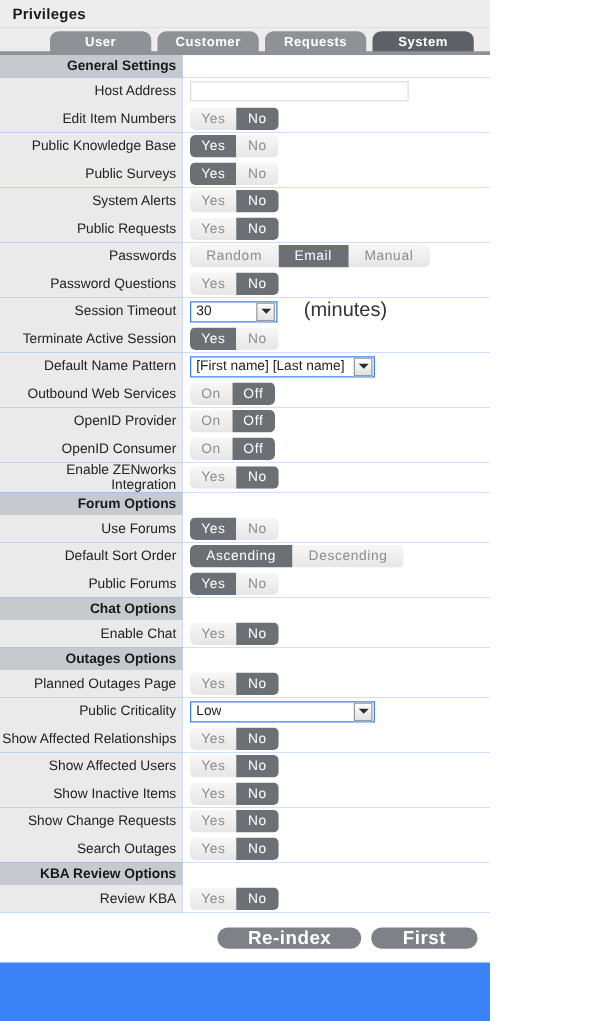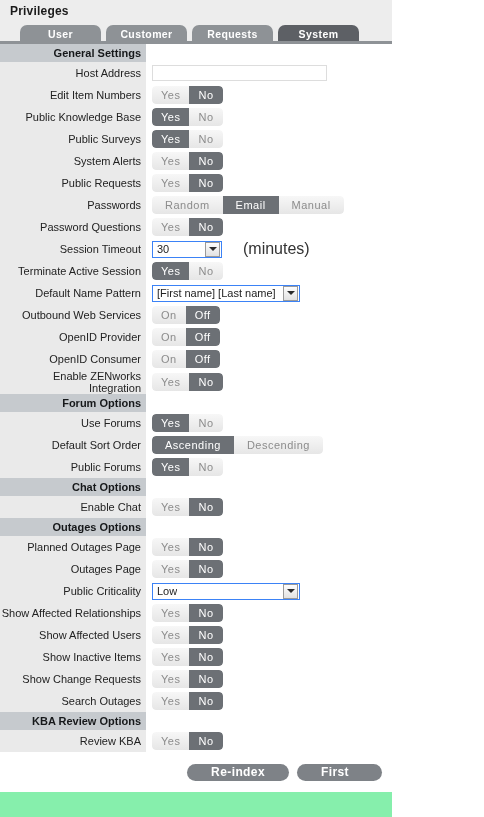--- a/index.html
+++ b/index.html
@@ -13,21 +13,21 @@
     font-family: "Liberation Sans", sans-serif;
     font-size: 11px;
     color: #222222;
     overflow: hidden;
   }
 
   #app {
     width: 392px;
     height: 817px;
     position: relative;
-    background: #86efac;
+    background: #3b82f6;
     box-sizing: border-box;
   }
 
   
   .titlebar {
     height: 22px;
     background: #ededed;
     border-bottom: 1px solid #ededed;
     display: flex;
     align-items: center;
@@ -39,21 +39,21 @@
     font-weight: bold;
     color: #1a1a1a;
     letter-spacing: 0.2px;
   }
 
   
   .tabstrip {
     height: 22px;
     background: #ededed;
     position: relative;
-    padding-left: 20px;
+    padding-left: 40px;
     box-sizing: border-box;
     display: flex;
     align-items: flex-end;
     gap: 5px;
   }
   .tab {
     width: 81px;
     height: 19px;
     line-height: 19px;
     text-align: center;
@@ -236,22 +236,23 @@
     gap: 8px;
     box-sizing: border-box;
   }
   .pillbtn {
     min-width: 85px;
     height: 17px;
     line-height: 17px;
     border-radius: 9px;
     background: #7e8287;
     color: #ffffff;
-    font-size: 12px;
+    font-size: 15px;
     font-weight: bold;
+    text-align: center;
     letter-spacing: 0.4px;
     cursor: pointer;
     user-select: none;
     padding: 0 24px;
     box-sizing: border-box;
   }
 </style>
 </head>
 <body>
 
@@ -427,27 +428,20 @@
           <td class="fld sectblank"></td>
         </tr>
         <tr>
           <td class="lbl">Planned Outages Page</td>
           <td class="fld"><div class="toggle">
               <div class="seg off">Yes</div>
               <div class="seg on">No</div>
             </div></td>
         </tr>
         <tr>
-          <td class="lbl">Outages Page</td>
-          <td class="fld"><div class="toggle">
-              <div class="seg off">Yes</div>
-              <div class="seg on">No</div>
-            </div></td>
-        </tr>
-        <tr>
           <td class="lbl">Public Criticality</td>
           <td class="fld"><div class="sel crit">
               <span class="val">Low</span>
               <span class="arrowbox">
                 <span class="caret"></span>
               </span>
             </div></td>
         </tr>
         <tr>
           <td class="lbl">Show Affected Relationships</td>

